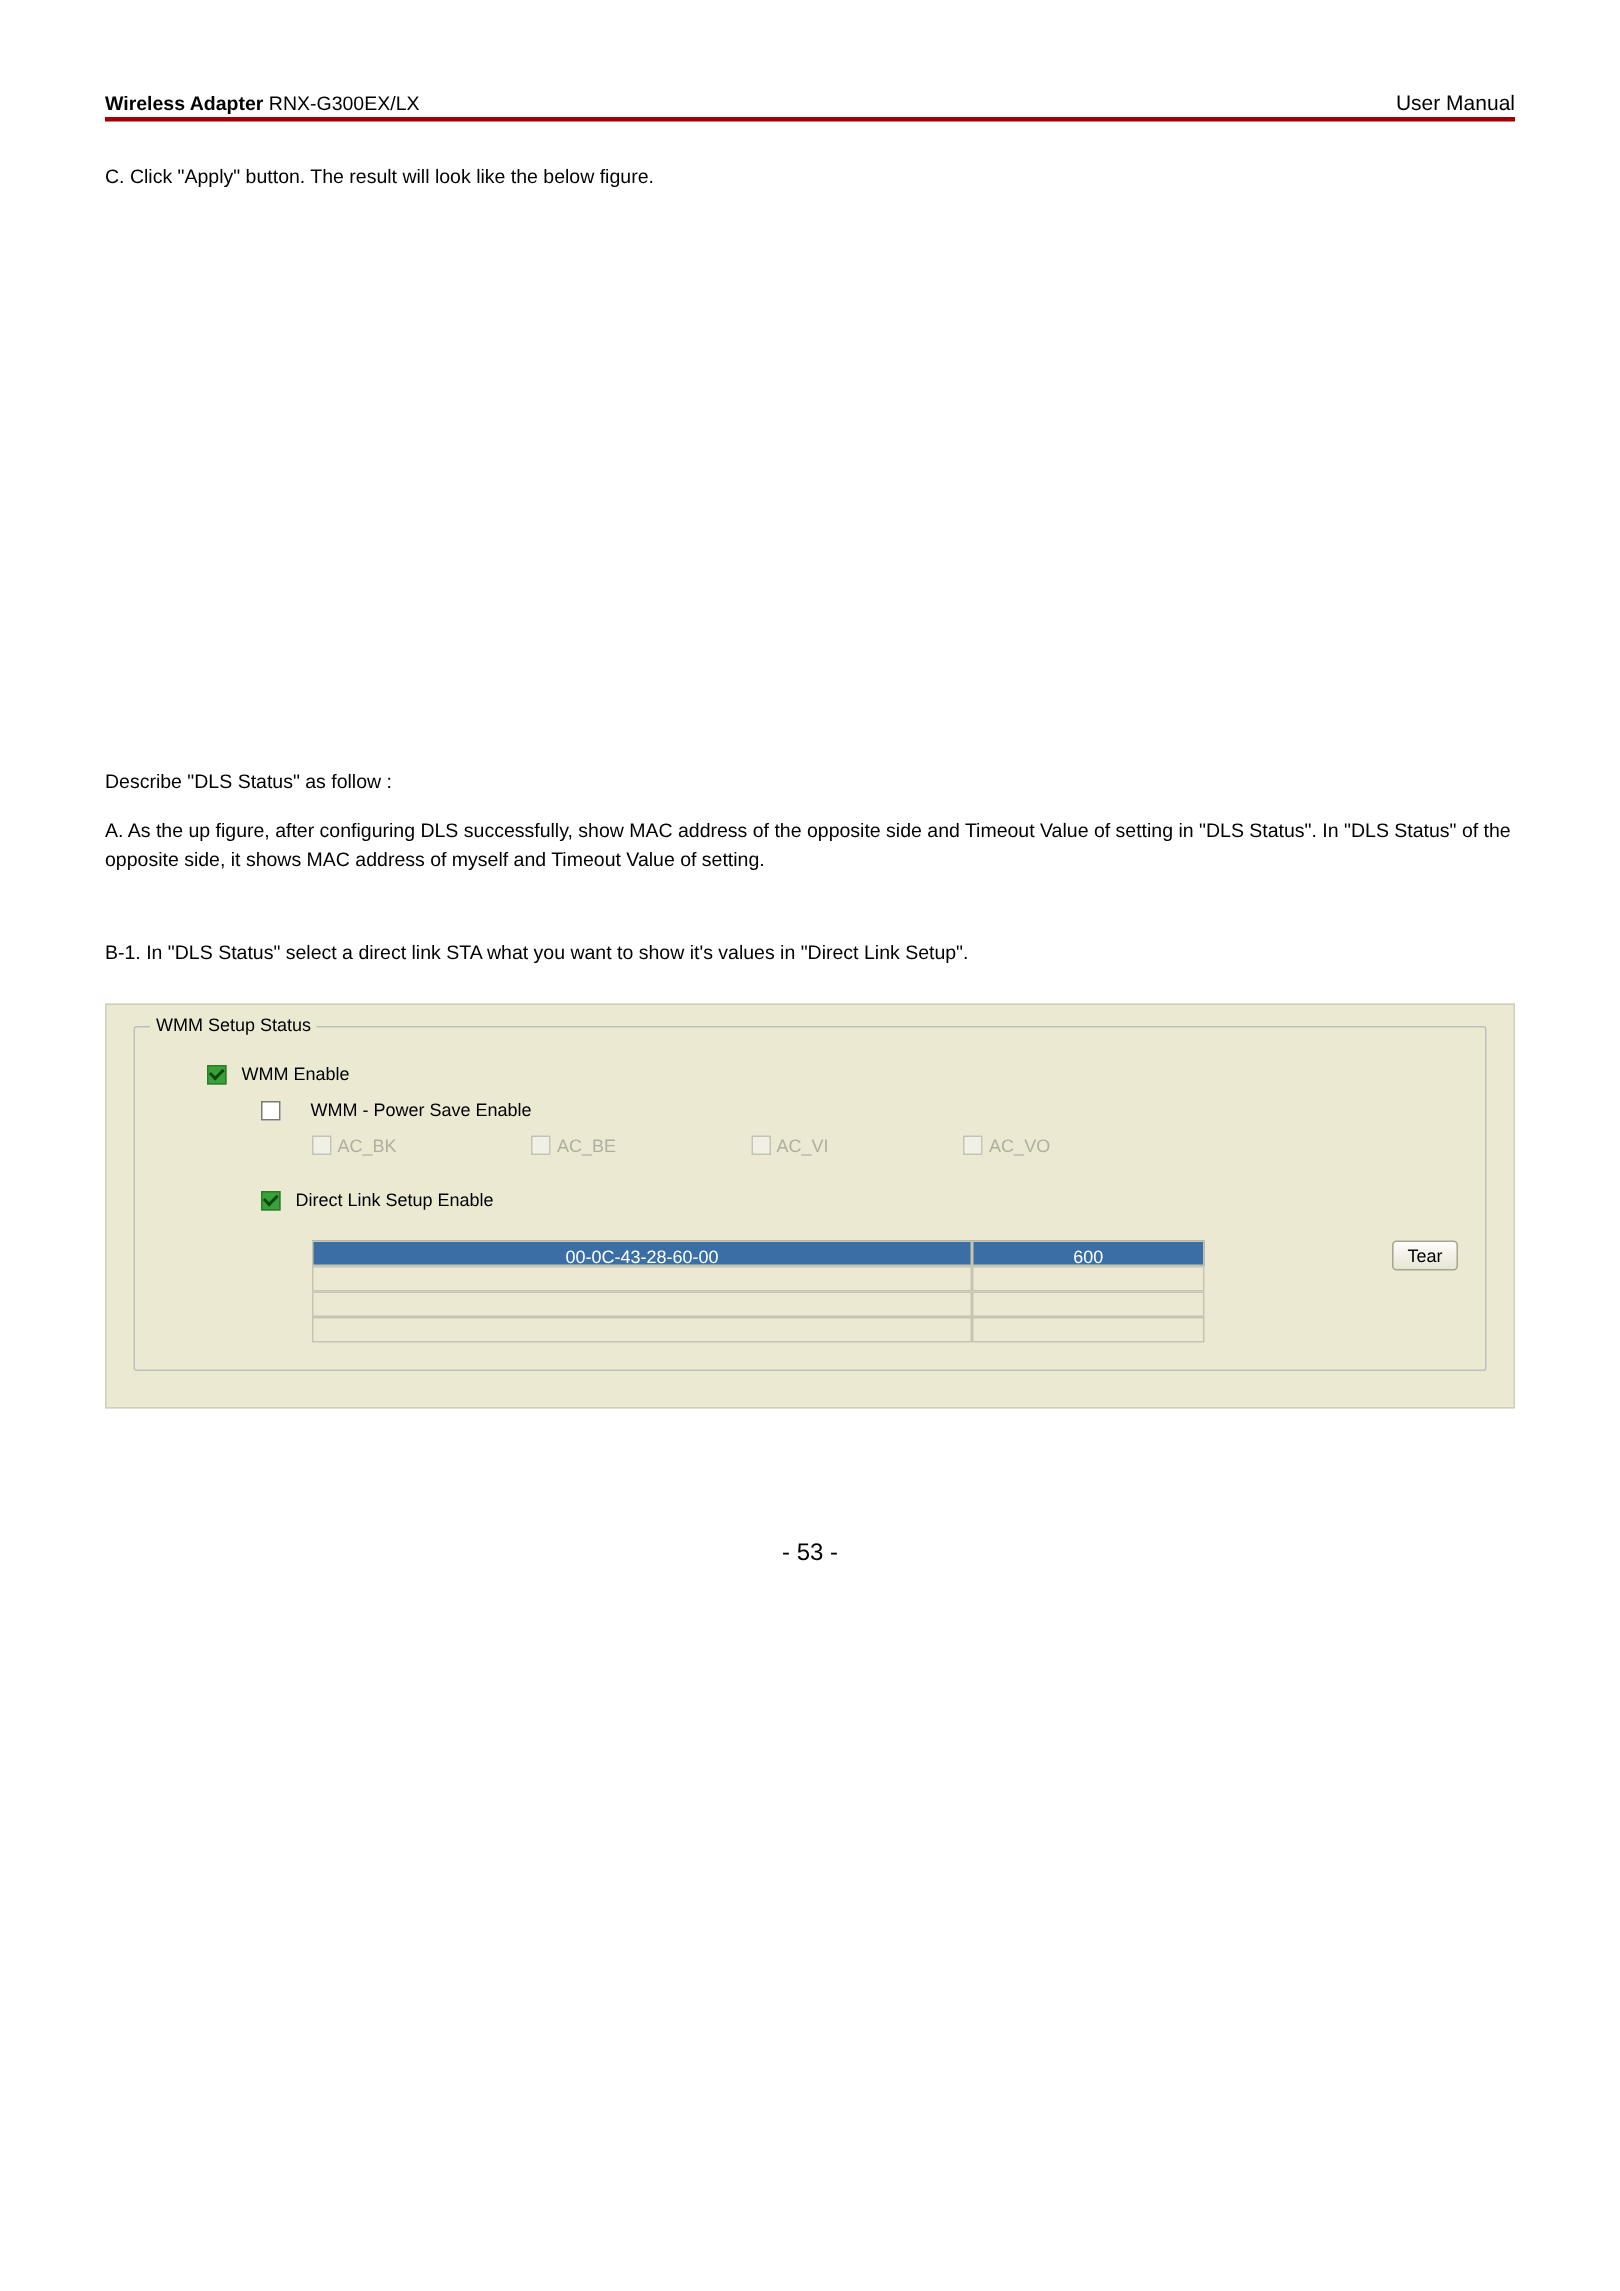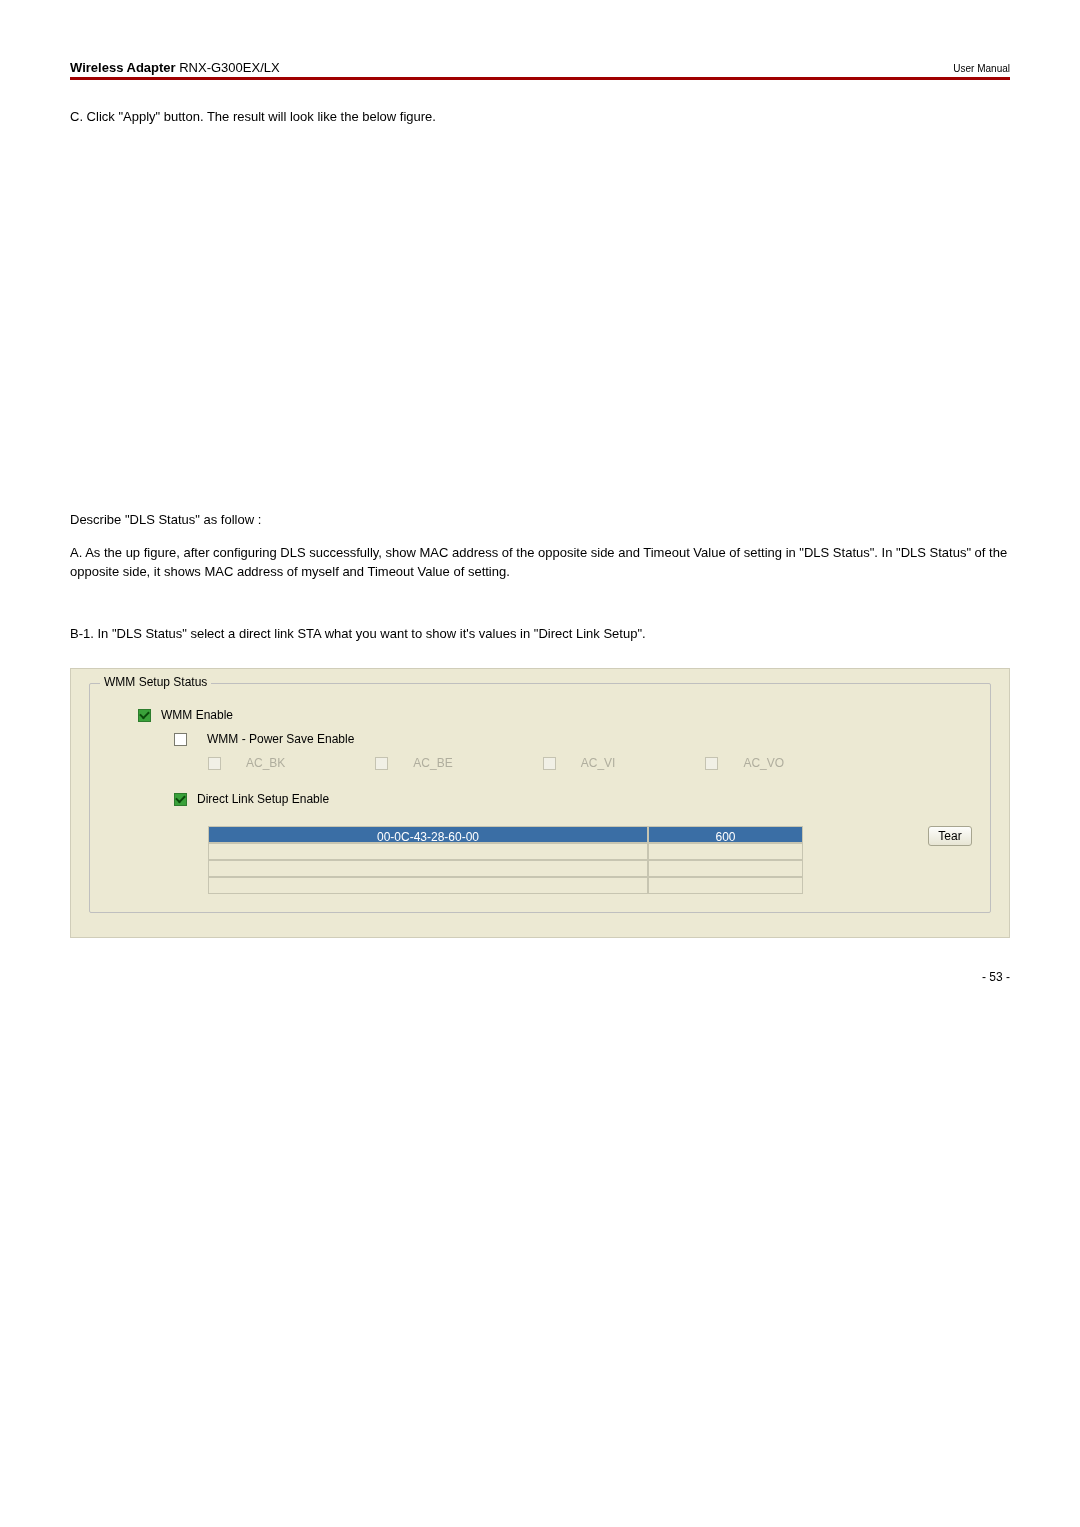--- a/index.html
+++ b/index.html
@@ -17,21 +17,21 @@
   }
   .hdr {
     display: flex;
     justify-content: space-between;
     align-items: baseline;
     border-bottom: 3px solid #a00000;
     padding-bottom: 2px;
     margin-bottom: 28px;
   }
   .hdr-left b { font-weight: bold; }
-  .hdr-right { font-size: 10px; }
+  .hdr-right { font-size: 14px; }
   .para { margin: 0 0 14px 0; line-height: 1.45; }
   .spacer-big { height: 370px; }
   .spacer-med { height: 30px; }
 
   
   .panel-wrap {
     margin-top: 24px;
     background: #ece9d3;
     border: 1px solid #d0cdb9;
     padding: 14px 18px 24px 18px;
@@ -59,21 +59,21 @@
     gap: 80px;
     margin: 4px 0 20px 50px;
   }
   .status-line .dlink {
     margin-left: auto;
     color: #000;
   }
   .row { display: flex; align-items: center; gap: 10px; margin: 10px 0 10px 30px; }
   .row-sub { margin-left: 66px; gap: 20px; }
   .row-ac { margin-left: 100px; gap: 90px; color: #b0ae9e; }
-  .row-ac .ac-item { display:flex; align-items:center; gap:25px; }
+  .row-ac .ac-item { display:flex; gap:4px; }
 
   .chk {
     width: 13px; height: 13px;
     border: 1px solid #7a7a6e;
     background: #fff;
     display: inline-flex;
     align-items: center;
     justify-content: center;
     box-sizing: border-box;
   }
@@ -143,23 +143,23 @@
   .col1 { width:440px; text-align:center; }
   .col2 { width:155px; text-align:center; }
   .sel { background:#3a6ea5; color:#fff; }
   .btncol {
     width:44px;
     margin-left:4px;
   }
   .btncol .btn-cut { width:100%; margin-left:0; }
 
   .page-no {
-    text-align:right;
-    font-size:12px;
-    margin-top:32px;
+    text-align:center;
+    font-size:16px;
+    margin-top:88px;
   }
 </style>
 </head>
 <body>
 
 <div class="page">
 
   <div class="hdr">
     <div class="hdr-left">
       <b>Wireless Adapter</b><span> RNX-G300EX/LX</span>

